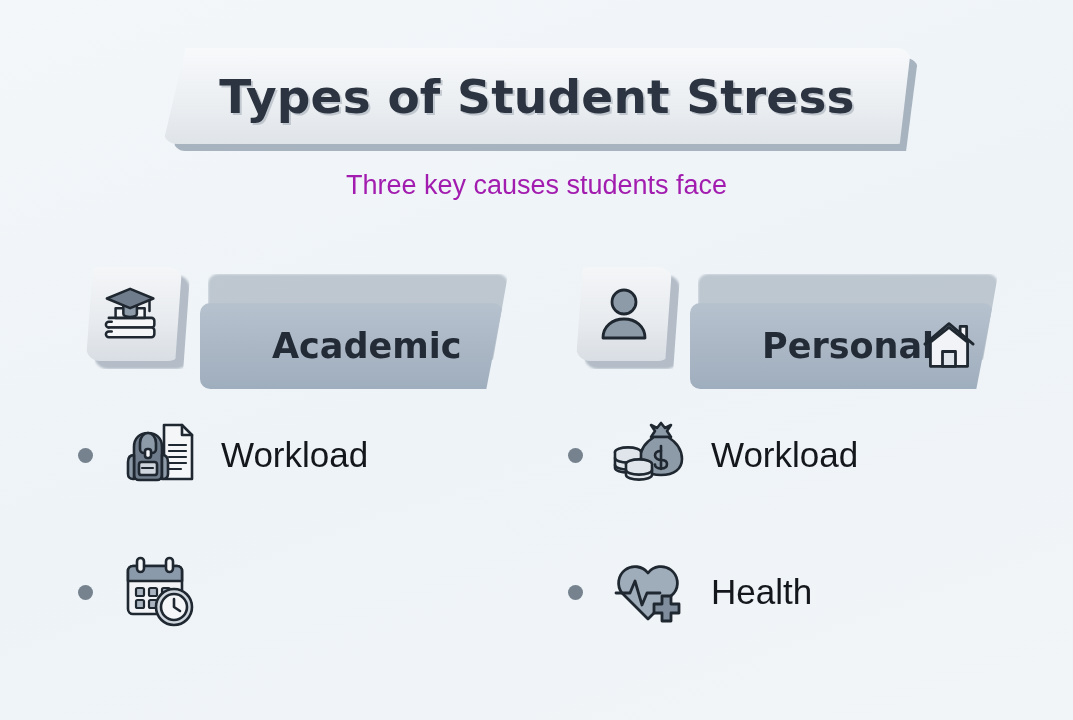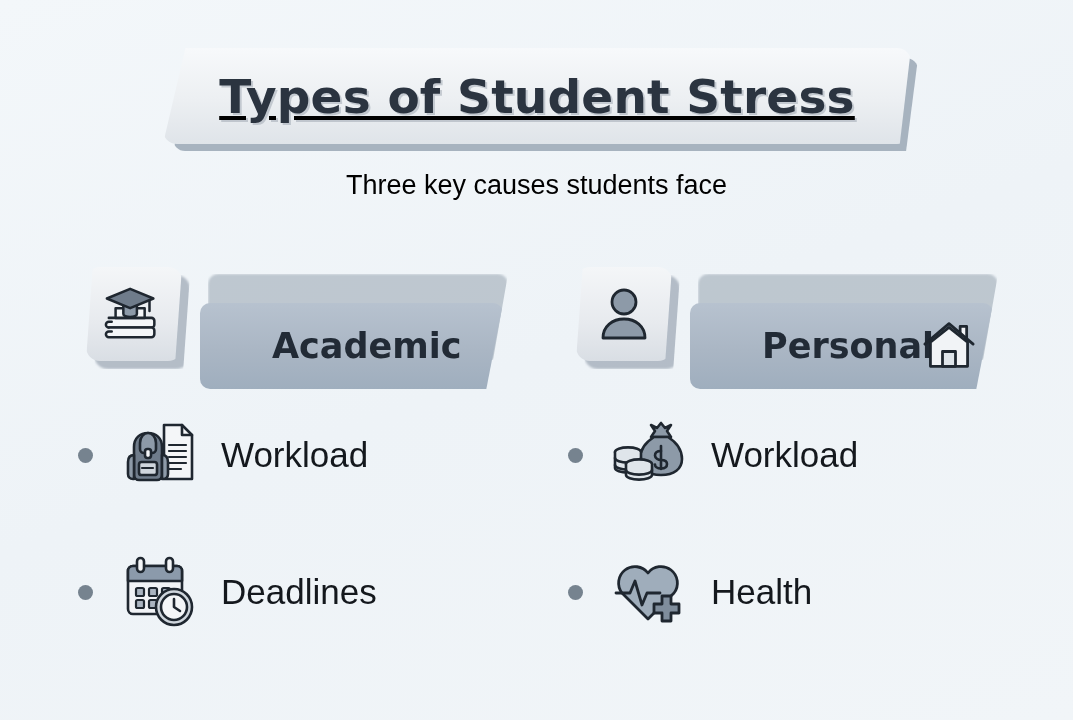--- a/index.html
+++ b/index.html
@@ -47,39 +47,38 @@
     top: 0;
     width: 748px;
     height: 96px;
     background: linear-gradient(180deg, #f7f9fb 0%, #eceff2 55%, #dfe4e9 100%);
     border-radius: 14px;
     -webkit-clip-path: polygon(3.0% 0, 100% 0, 98.5% 100%, 0% 100%);
     clip-path: polygon(3.0% 0, 100% 0, 98.5% 100%, 0% 100%);
     display: flex;
     align-items: center;
     justify-content: center;
-    text-decoration: underline;
   }
   .title-text {
     font-size: 47px;
     font-weight: 700;
     color: #2b3440;
     letter-spacing: .2px;
     text-shadow: 2px 2px 0 rgba(120,132,145,.35);
     white-space: nowrap;
   }
 
   .subtitle {
     position: absolute;
     left: 0;
     top: 170px;
     width: 1073px;
     text-align: center;
     font-size: 27px;
-    color: #000000;
+    color: #a21caf;
     font-family: "Liberation Sans", sans-serif;
   }
 
   
   .col {
     position: absolute;
     top: 262px;
   }
   .col-left  { left: 78px;  }
   .col-right { left: 568px; }
@@ -268,21 +267,20 @@
               <rect x="42" y="36" width="8" height="8" rx="1.6"></rect>
               <rect x="16" y="48" width="8" height="8" rx="1.6"></rect>
               <rect x="29" y="48" width="8" height="8" rx="1.6"></rect>
             </g>
             <circle cx="54" cy="55" r="18" fill="#cfd6dd"></circle>
             <circle cx="54" cy="55" r="13" fill="#f4f6f8"></circle>
             <path d="M54 47v8l6 4" fill="none" stroke-width="2.6"></path>
           </g>
         </svg>
       </span>
-      <span class="item-label">Deadlines</span>
     </div>
   </div>
 
   <div class="col col-right">
 
     <div class="cat-header">
       <div class="cat-bar-shadow"></div>
       <div class="cat-bar">
         <span class="cat-label">Personal</span>
         <span class="cat-bar-icon">

